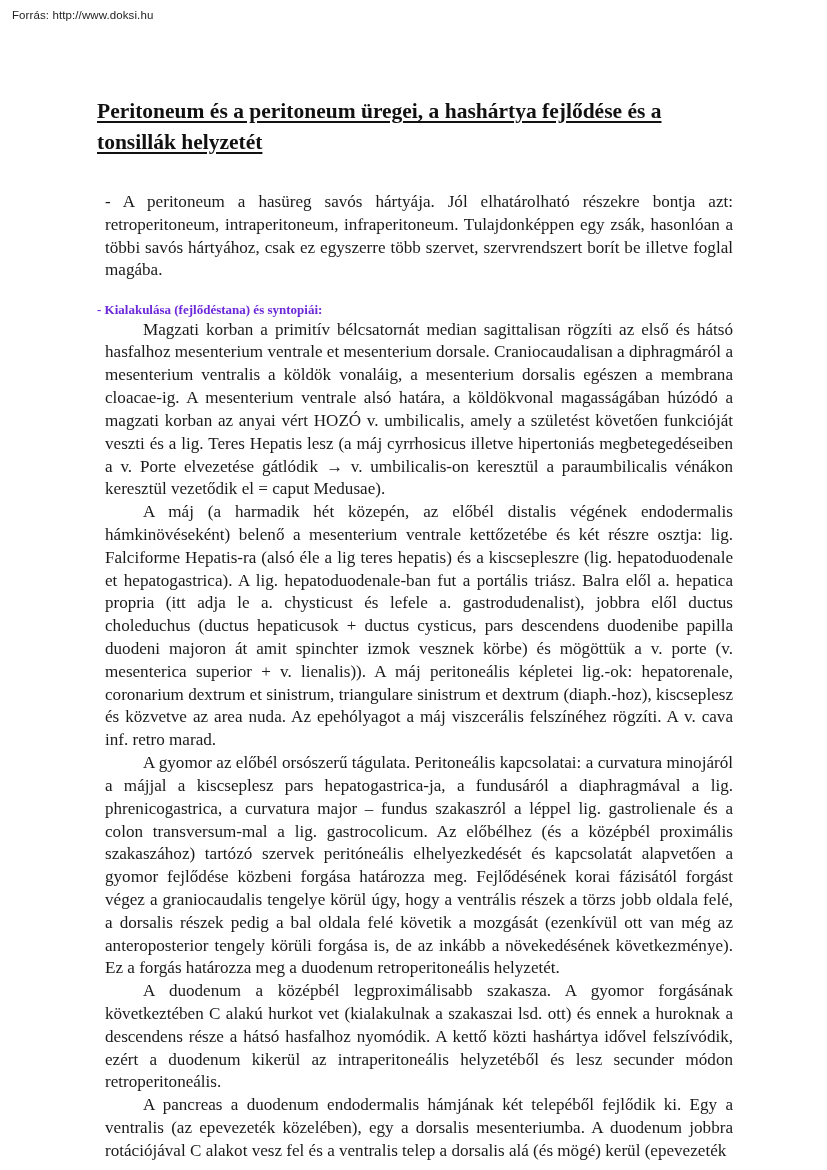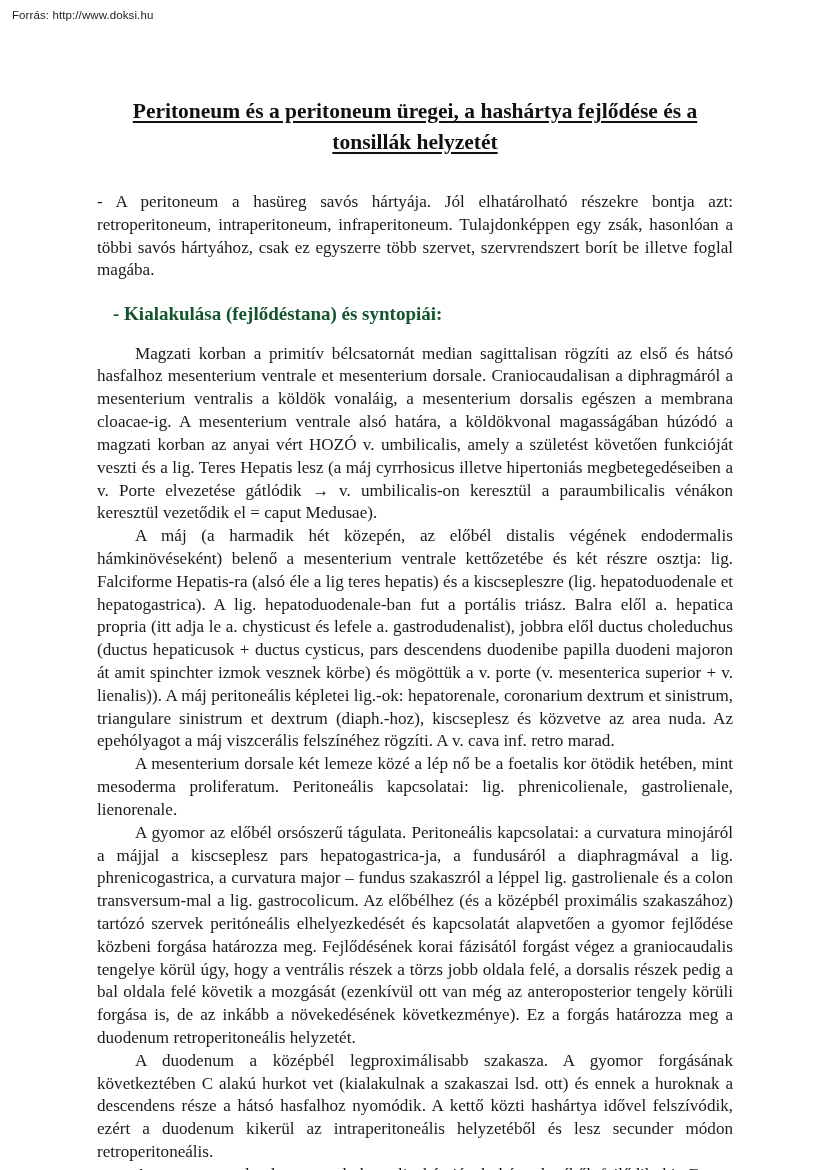--- a/index.html
+++ b/index.html
@@ -31,56 +31,56 @@
     letter-spacing: 0.1px;
     white-space: nowrap;
   }
   .content {
     position: absolute;
     left: 97px;
     top: 96px;
     width: 636px;
   }
   .doc-title {
-    text-align: center;
+    text-align: left;
     font-size: 21.5px;
     font-weight: bold;
     line-height: 1.42;
     margin: 0 0 34px 0;
     color: #111111;
   }
   .doc-title .tline {
     display: inline-block;
     text-decoration: underline;
     text-underline-offset: 3px;
   }
   .doc-title .tline.l1 {
     width: 100%;
   }
   p.body-par {
-    margin: 0 0 0 0;
+    margin: 0 0 0 8px;
     font-size: 17.1px;
     line-height: 1.335;
     text-align: justify;
     text-justify: inter-word;
     color: #1a1a1a;
     hyphens: none;
   }
   p.indent {
     text-indent: 38px;
   }
   p.gap-before {
     margin-top: 19px;
   }
   .sec-heading {
-    margin: 16px;
-    font-size: 19px;
+    margin: 0;
+    font-size: 13px;
     font-weight: bold;
     line-height: 1.335;
-    color: #14532d;
+    color: #6d28d9;
     text-align: left;
   }
   .it {
   }
 </style>
 </head>
 <body>
 
 <div class="page">
 
@@ -94,21 +94,20 @@
     </h1>
 
     <p class="body-par">- A peritoneum a hasüreg savós hártyája. Jól elhatárolható részekre bontja azt: retroperitoneum, intraperitoneum, infraperitoneum. Tulajdonképpen egy zsák, hasonlóan a többi savós hártyához, csak ez egyszerre több szervet, szervrendszert borít be illetve foglal magába.</p>
 
     <p class="sec-heading gap-before">- Kialakulása (fejlődéstana) és syntopiái:</p>
 
     <p class="body-par indent"><span>Magzati korban a primitív bélcsatornát median sagittalisan rögzíti az első és hátsó hasfalhoz </span><span class="it">mesenterium ventrale et mesenterium dorsale</span><span>. Craniocaudalisan a diphragmáról a mesenterium ventralis a köldök vonaláig, a mesenterium dorsalis egészen a membrana cloacae-ig. A mesenterium ventrale alsó határa, a köldökvonal magasságában húzódó a magzati korban az anyai vért HOZÓ v. umbilicalis, amely a születést követően funkcióját veszti és a </span><span class="it">lig. Teres Hepatis</span><span> lesz (a máj cyrrhosicus illetve hipertoniás megbetegedéseiben a v. Porte elvezetése gátlódik → v. umbilicalis-on keresztül a paraumbilicalis vénákon keresztül vezetődik el = </span><span class="it">caput Medusae</span><span>).</span></p>
 
     <p class="body-par indent"><span>A máj (a harmadik hét közepén, az előbél distalis végének endodermalis hámkinövéseként) belenő a mesenterium ventrale kettőzetébe és két részre osztja: </span><span class="it">lig. Falciforme Hepatis</span><span>-ra (alsó éle a lig teres hepatis) és a kiscsepleszre (lig. hepatoduodenale et hepatogastrica). A lig. hepatoduodenale-ban fut a portális triász. Balra elől a. hepatica propria (itt adja le a. chysticust és lefele a. gastrodudenalist), jobbra elől ductus choleduchus (ductus hepaticusok + ductus cysticus, pars descendens duodenibe papilla duodeni majoron át amit spinchter izmok vesznek körbe) és mögöttük a v. porte (v. mesenterica superior + v. lienalis)). A máj peritoneális képletei lig.-ok: hepatorenale, coronarium dextrum et sinistrum, triangulare sinistrum et dextrum (diaph.-hoz), kiscseplesz és közvetve az area nuda. Az epehólyagot a máj viszcerális felszínéhez rögzíti. A v. cava inf. retro marad.</span></p>
 
-    <p class="body-par indent">A mesenterium dorsale két lemeze közé a lép nő be a foetalis kor ötödik hetében, mint mesoderma proliferatum. Peritoneális kapcsolatai: lig. phrenicolienale, gastrolienale, lienorenale.</p>
 
     <p class="body-par indent">A gyomor az előbél orsószerű tágulata. Peritoneális kapcsolatai: a curvatura minojáról a májjal a kiscseplesz pars hepatogastrica-ja, a fundusáról a diaphragmával a lig. phrenicogastrica, a curvatura major – fundus szakaszról a léppel lig. gastrolienale és a colon transversum-mal a lig. gastrocolicum. Az előbélhez (és a középbél proximális szakaszához) tartózó szervek peritóneális elhelyezkedését és kapcsolatát alapvetően a gyomor fejlődése közbeni forgása határozza meg. Fejlődésének korai fázisától forgást végez a graniocaudalis tengelye körül úgy, hogy a ventrális részek a törzs jobb oldala felé, a dorsalis részek pedig a bal oldala felé követik a mozgását (ezenkívül ott van még az anteroposterior tengely körüli forgása is, de az inkább a növekedésének következménye). Ez a forgás határozza meg a duodenum retroperitoneális helyzetét.</p>
 
     <p class="body-par indent">A duodenum a középbél legproximálisabb szakasza. A gyomor forgásának következtében C alakú hurkot vet (kialakulnak a szakaszai lsd. ott) és ennek a huroknak a descendens része a hátsó hasfalhoz nyomódik. A kettő közti hashártya idővel felszívódik, ezért a duodenum kikerül az intraperitoneális helyzetéből és lesz secunder módon retroperitoneális.</p>
 
     <p class="body-par indent">A pancreas a duodenum endodermalis hámjának két telepéből fejlődik ki. Egy a ventralis (az epevezeték közelében), egy a dorsalis mesenteriumba. A duodenum jobbra rotációjával C alakot vesz fel és a ventralis telep a dorsalis alá (és mögé) kerül (epevezeték</p>
 
   </div>
 </div>
 

